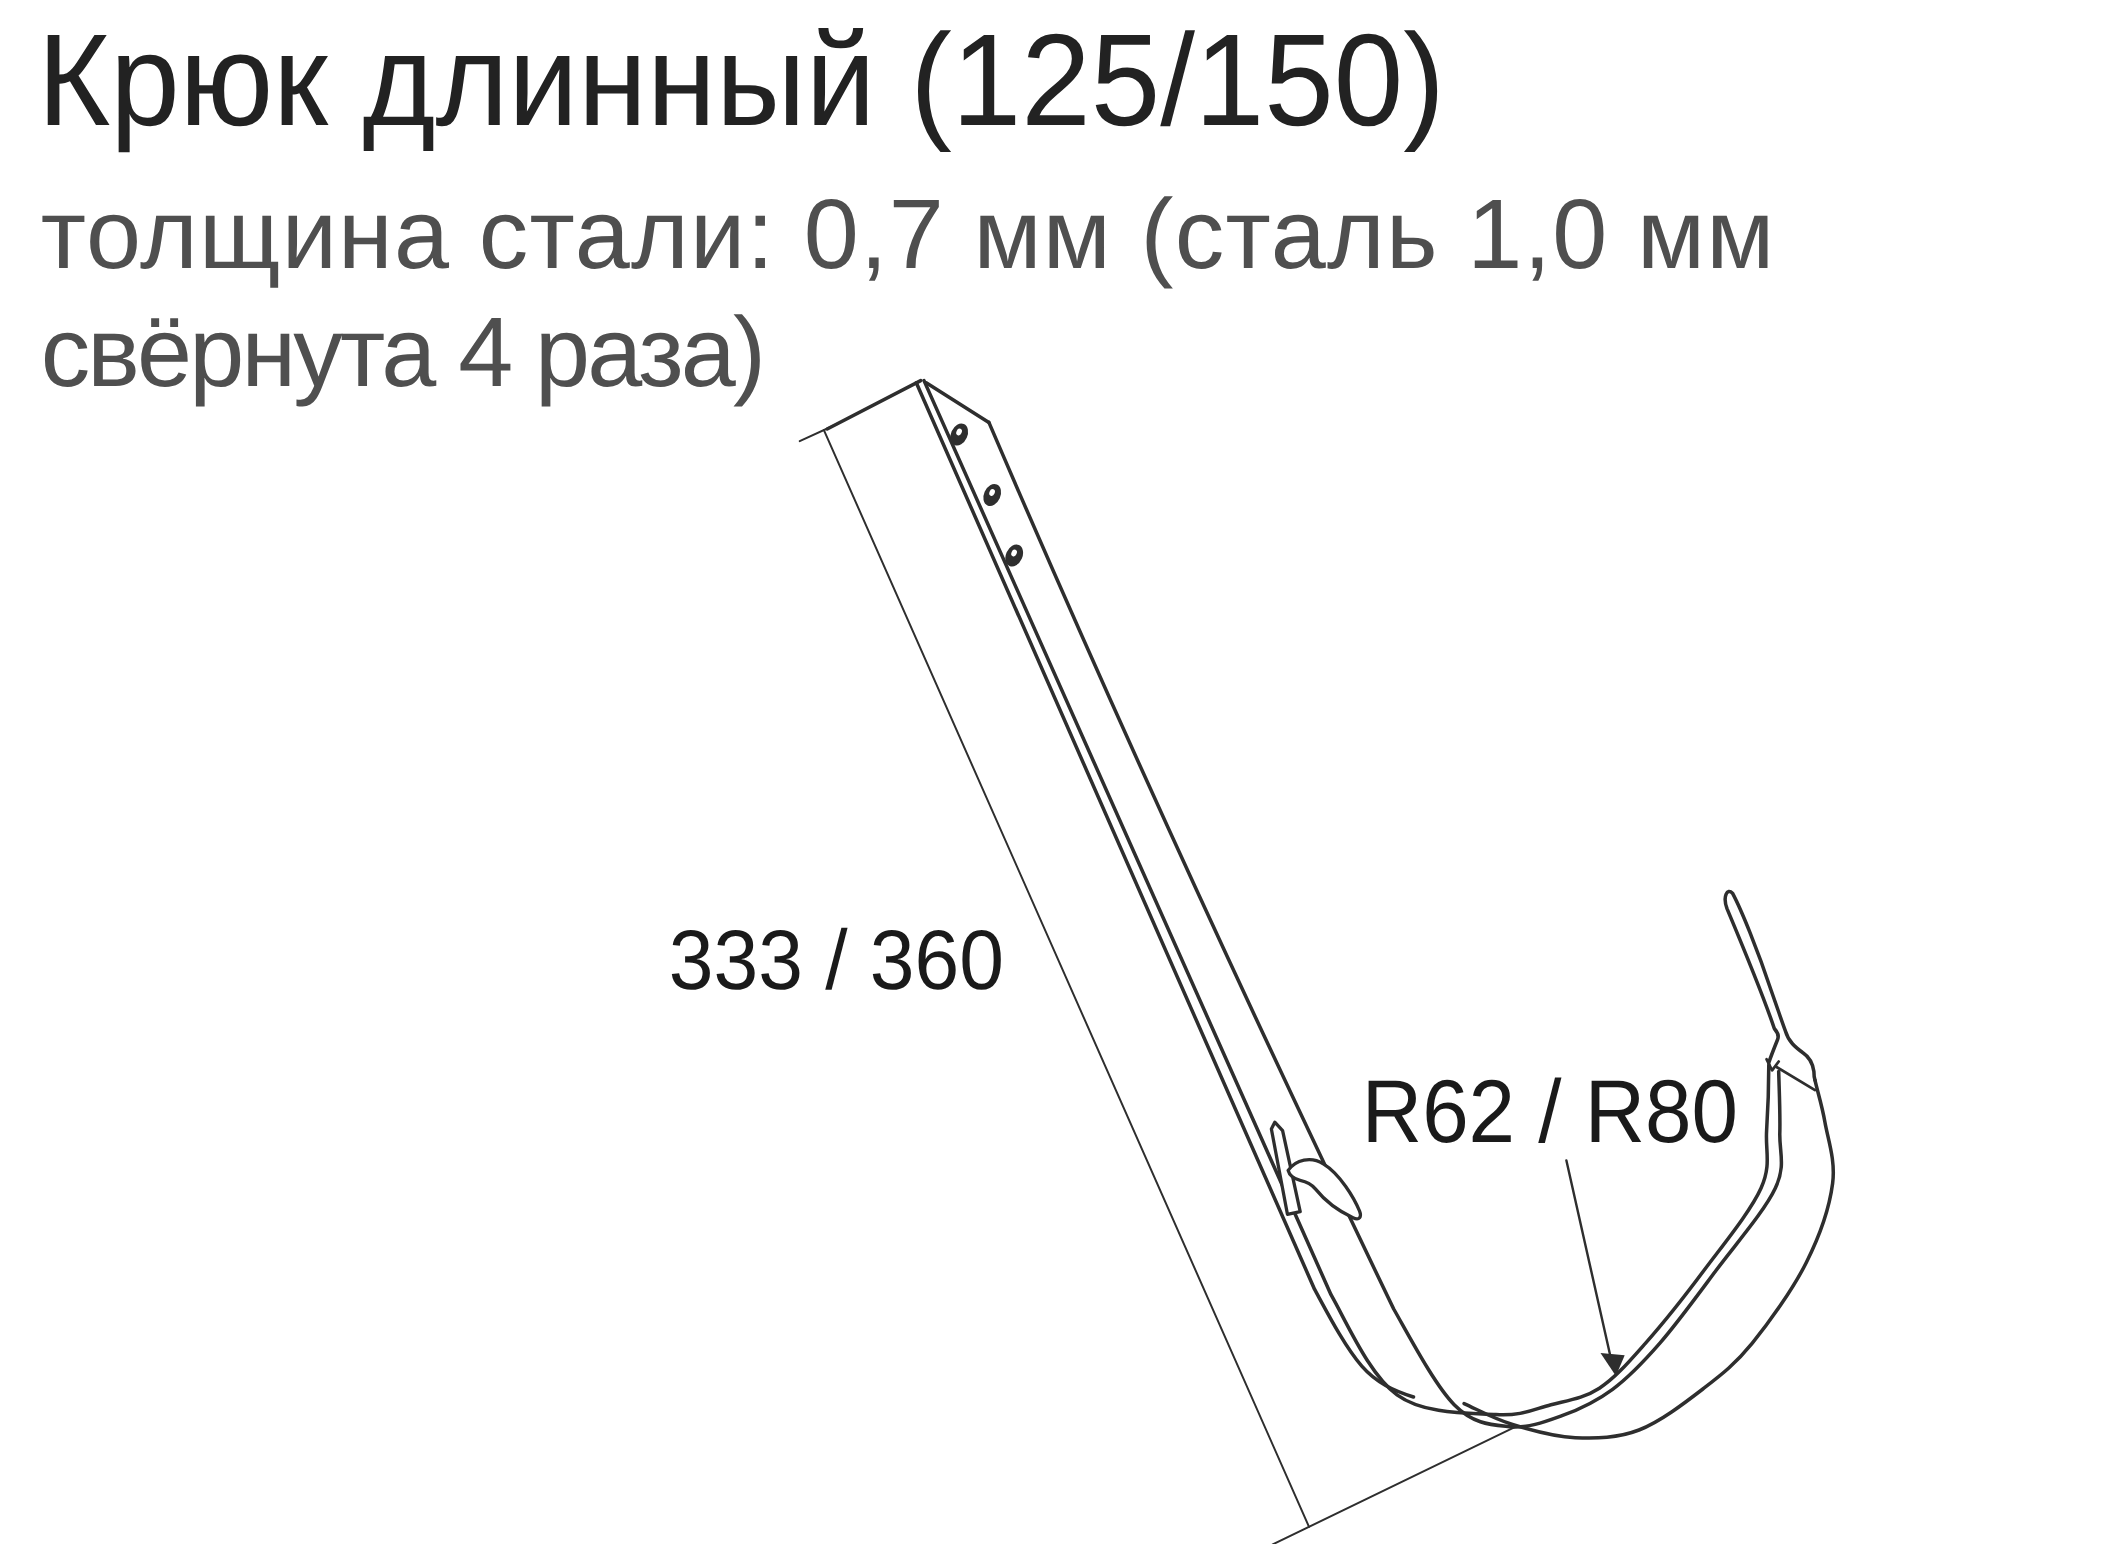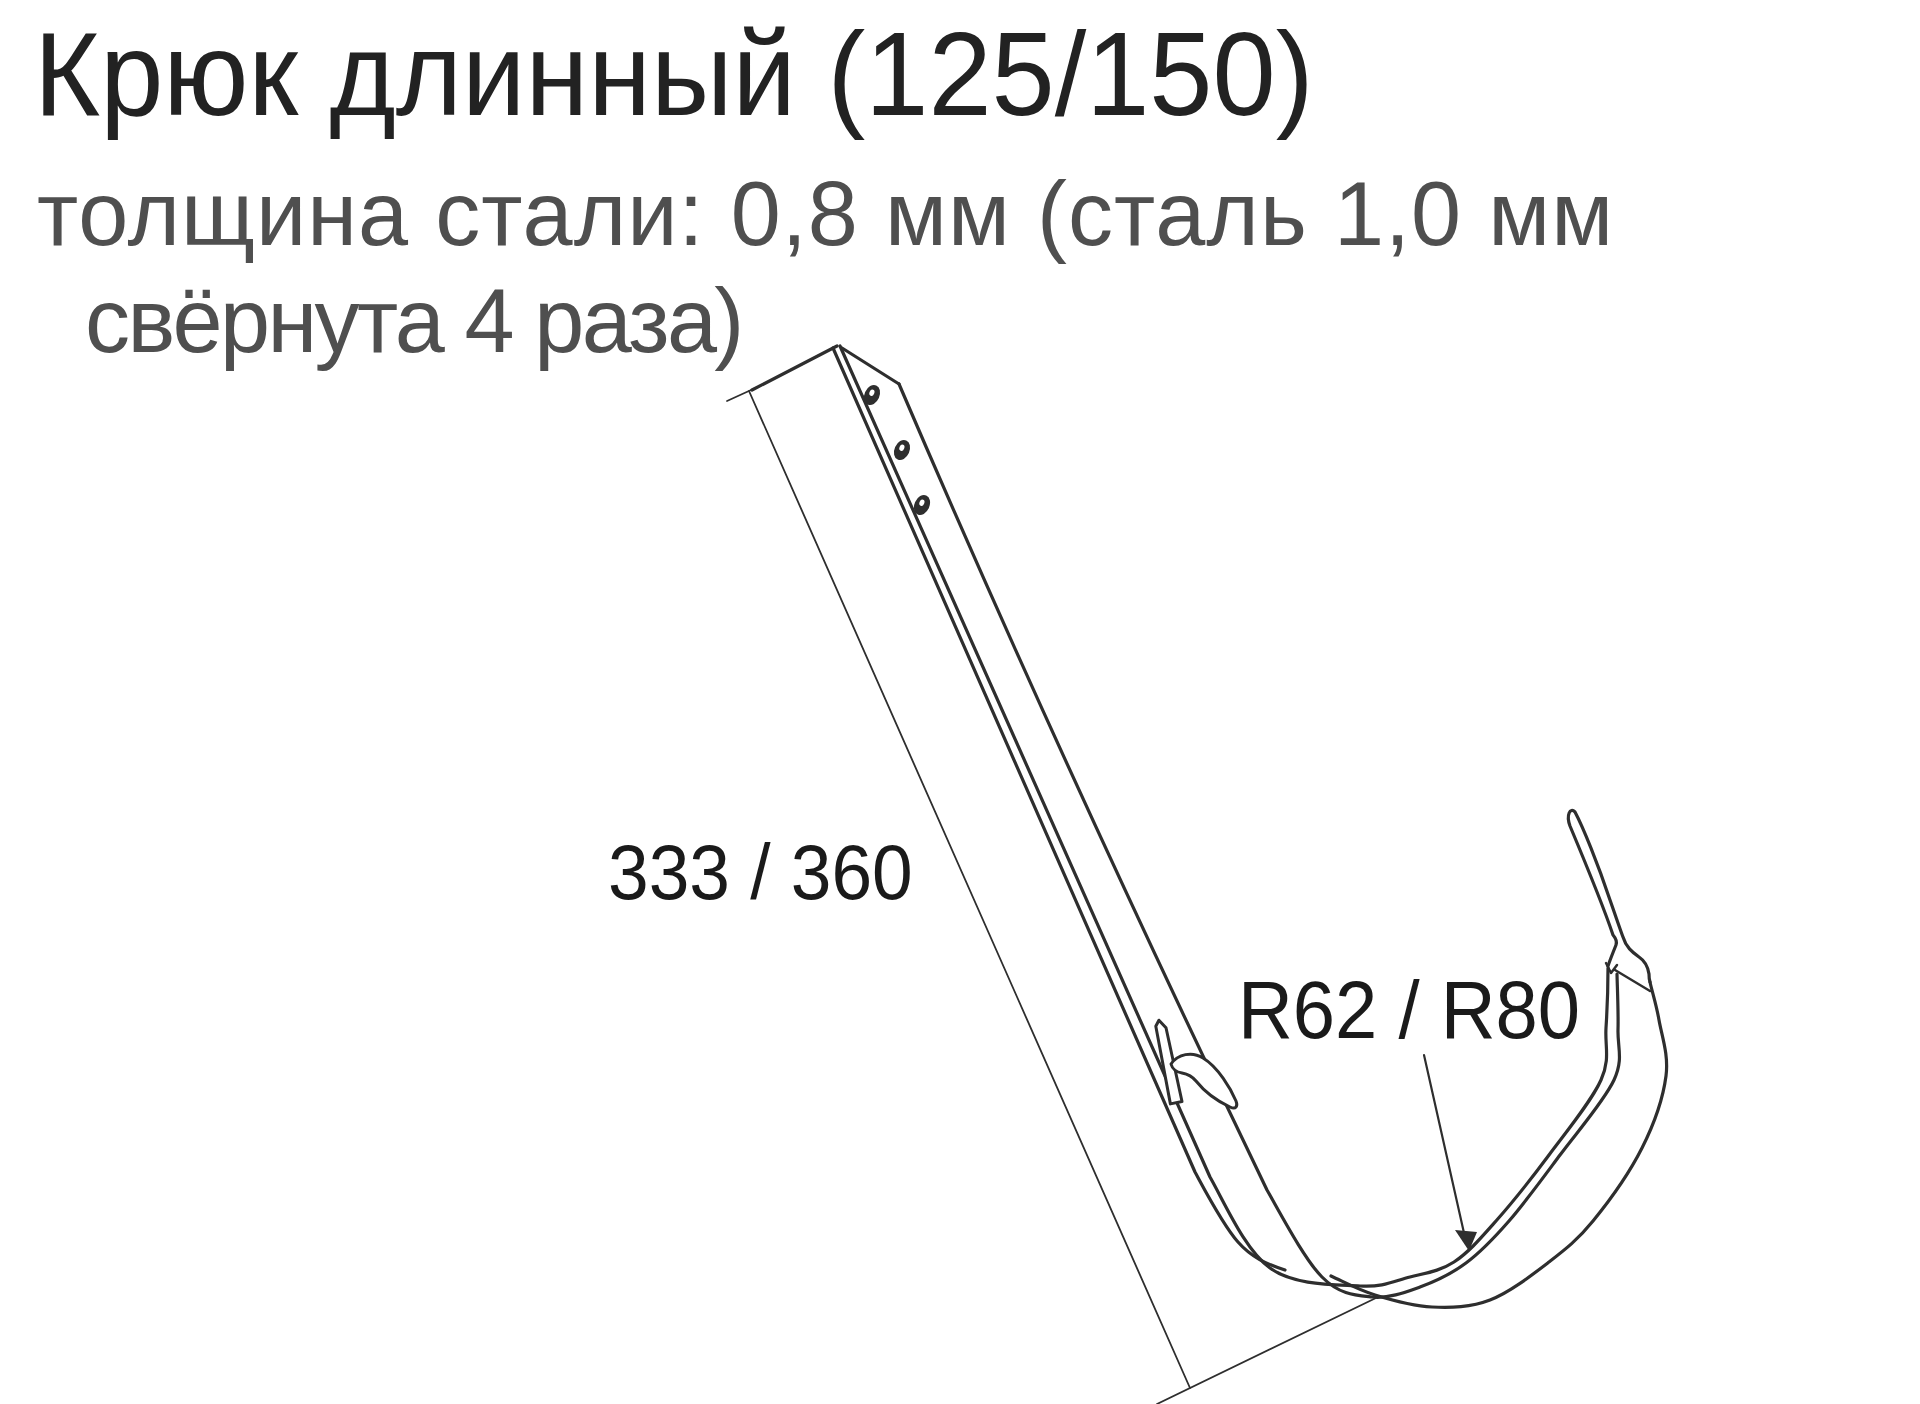--- a/index.html
+++ b/index.html
@@ -4,29 +4,29 @@
 <style>
   html,body{margin:0;padding:0;background:#ffffff;}
   body{width:1920px;height:1404px;position:relative;overflow:hidden;
        font-family:"Liberation Sans", sans-serif;}
   .title{position:absolute;left:34px;top:5px;font-size:119px;font-weight:400;
          color:#222;letter-spacing:0;white-space:nowrap;
          transform:scaleX(0.954);transform-origin:0 0;}
   .sub{position:absolute;left:37px;top:161px;font-size:90px;font-weight:400;
        color:#4f4f4f;line-height:107px;white-space:nowrap;}
   .sub .l1{letter-spacing:1.05px;}
-  .sub .l2{letter-spacing:-2.6px;margin-left:48px;}
+  .sub .l2{letter-spacing:-2.6px;}
   svg{position:absolute;left:0;top:0;}
 </style>
 </head>
 <body>
 
 <div class="title">Крюк длинный (125/150)</div>
 
-<div class="sub"><span class="l1">толщина стали: 0,8 мм (сталь 1,0 мм</span><br><span class="l2">свёрнута 4 раза)</span></div>
+<div class="sub"><span class="l1">толщина стали: 0,7 мм (сталь 1,0 мм</span><br><span class="l2">свёрнута 4 раза)</span></div>
 
 <svg width="1920" height="1404" viewBox="0 0 1920 1404" fill="none">
   <g stroke="#2e2e2e" fill="none" stroke-linecap="round" stroke-linejoin="round">
 
     <path d="M 727,401 L 762,385" stroke-width="1.8"></path>
 
     <path d="M 749,391 L 1190,1388" stroke-width="1.8"></path>
 
     <path d="M 1157,1404 L 1378,1297" stroke-width="1.8"></path>
 

